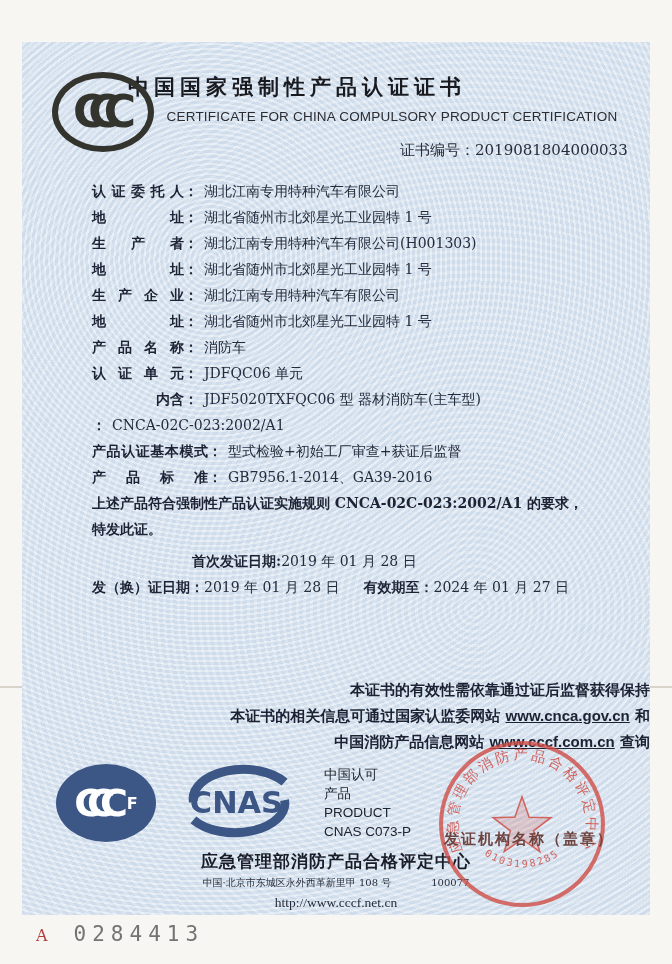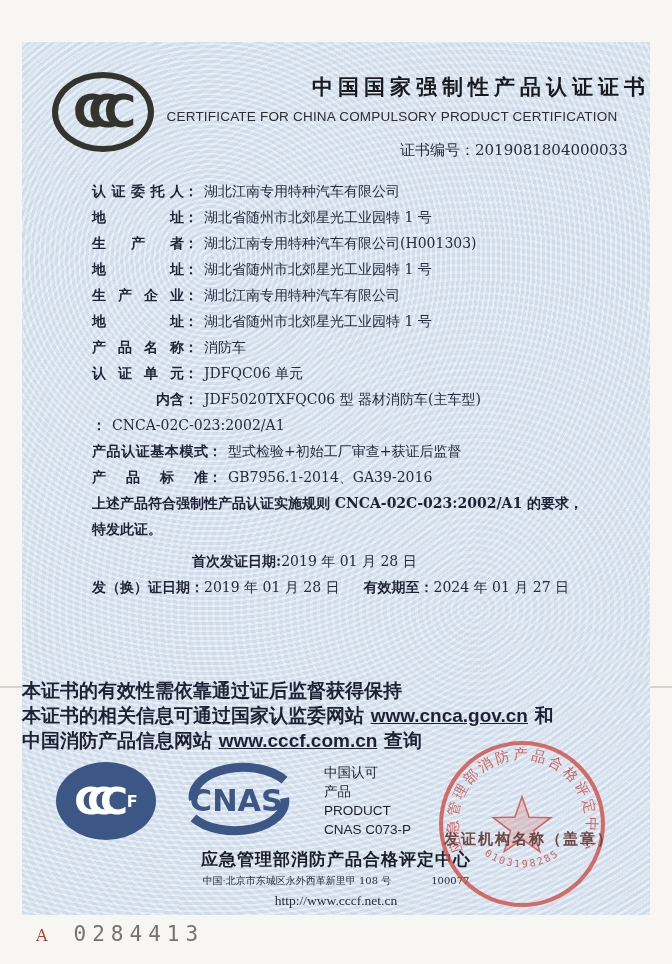--- a/index.html
+++ b/index.html
@@ -23,42 +23,42 @@
   }
   .hdr{position:relative;margin-top:30px;}
   .ccc-logo{
     position:absolute;left:30px;top:0;width:102px;height:80px;
     border:6px solid #34342f;border-radius:50%;
     box-sizing:border-box;display:flex;align-items:center;justify-content:center;
     color:#34342f;
   }
   .ccc-logo .cs{font-family:"DejaVu Sans","Liberation Sans",sans-serif;font-weight:bold;font-size:44px;letter-spacing:-17px;line-height:1;padding-right:14px;}
   .title{
-    text-align:right;padding-left:106px;
+    text-align:left;padding-left:106px;
     font-size:21px;font-weight:bold;letter-spacing:5px;color:#181a20;line-height:30px;
   }
   .subtitle{
     text-align:center;padding-left:112px;margin-top:6px;
     font-family:"Liberation Sans","DejaVu Sans",sans-serif;
     font-size:13.5px;color:#2b2d33;line-height:18px;letter-spacing:.2px;
   }
   .certno{margin-top:14px;margin-left:378px;font-size:15px;line-height:20px;color:#272c3a;}
   .fields{margin-top:18px;margin-left:70px;font-size:14px;}
   .row{line-height:26px;white-space:nowrap;display:flex;}
   .lbl{display:inline-block;width:92px;font-weight:bold;text-align:justify;text-align-last:justify;color:#1d2335;}
   .lbl-l{width:116px;}
   .lbl-ind{text-align-last:right;}
   .colon{font-weight:bold;color:#1d2335;margin-right:6px;}
   .val{color:#242b3d;}
   .statement{margin-left:70px;font-size:14px;font-weight:bold;line-height:26px;color:#1d2335;}
   .date1{margin-left:170px;margin-top:6px;font-size:14px;line-height:26px;}
   .date2{margin-left:70px;font-size:14px;line-height:26px;}
   .dlbl{font-weight:bold;color:#1d2335;}
   .gap24{display:inline-block;width:24px;}
-  .notices{margin-top:78px;text-align:left;font-size:19px;font-weight:bold;line-height:25px;color:#1c2233;}
+  .notices{margin-top:78px;text-align:right;font-size:15px;font-weight:bold;line-height:25px;color:#1c2233;}
   .notices .url{text-decoration:underline;font-family:"Liberation Sans","DejaVu Sans",sans-serif;font-weight:bold;}
   .logos{margin-left:34px;margin-top:6px;height:84px;display:flex;align-items:center;}
   .cccf-logo{
     width:100px;height:78px;border-radius:50%;background:#3c5686;
     display:flex;align-items:center;justify-content:center;color:#ffffff;flex:none;
   }
   .cccf-logo .cs{font-family:"DejaVu Sans","Liberation Sans",sans-serif;font-weight:bold;font-size:38px;letter-spacing:-15px;line-height:1;padding-right:12px;}
   .cccf-logo .f{font-family:"DejaVu Sans","Liberation Sans",sans-serif;font-weight:bold;font-size:16px;margin-left:2px;}
   .cnas-wrap{margin-left:24px;flex:none;}
   .accred{margin-left:26px;font-family:"Liberation Sans","DejaVu Sans",sans-serif;font-size:13.5px;line-height:19px;color:#20242e;}

